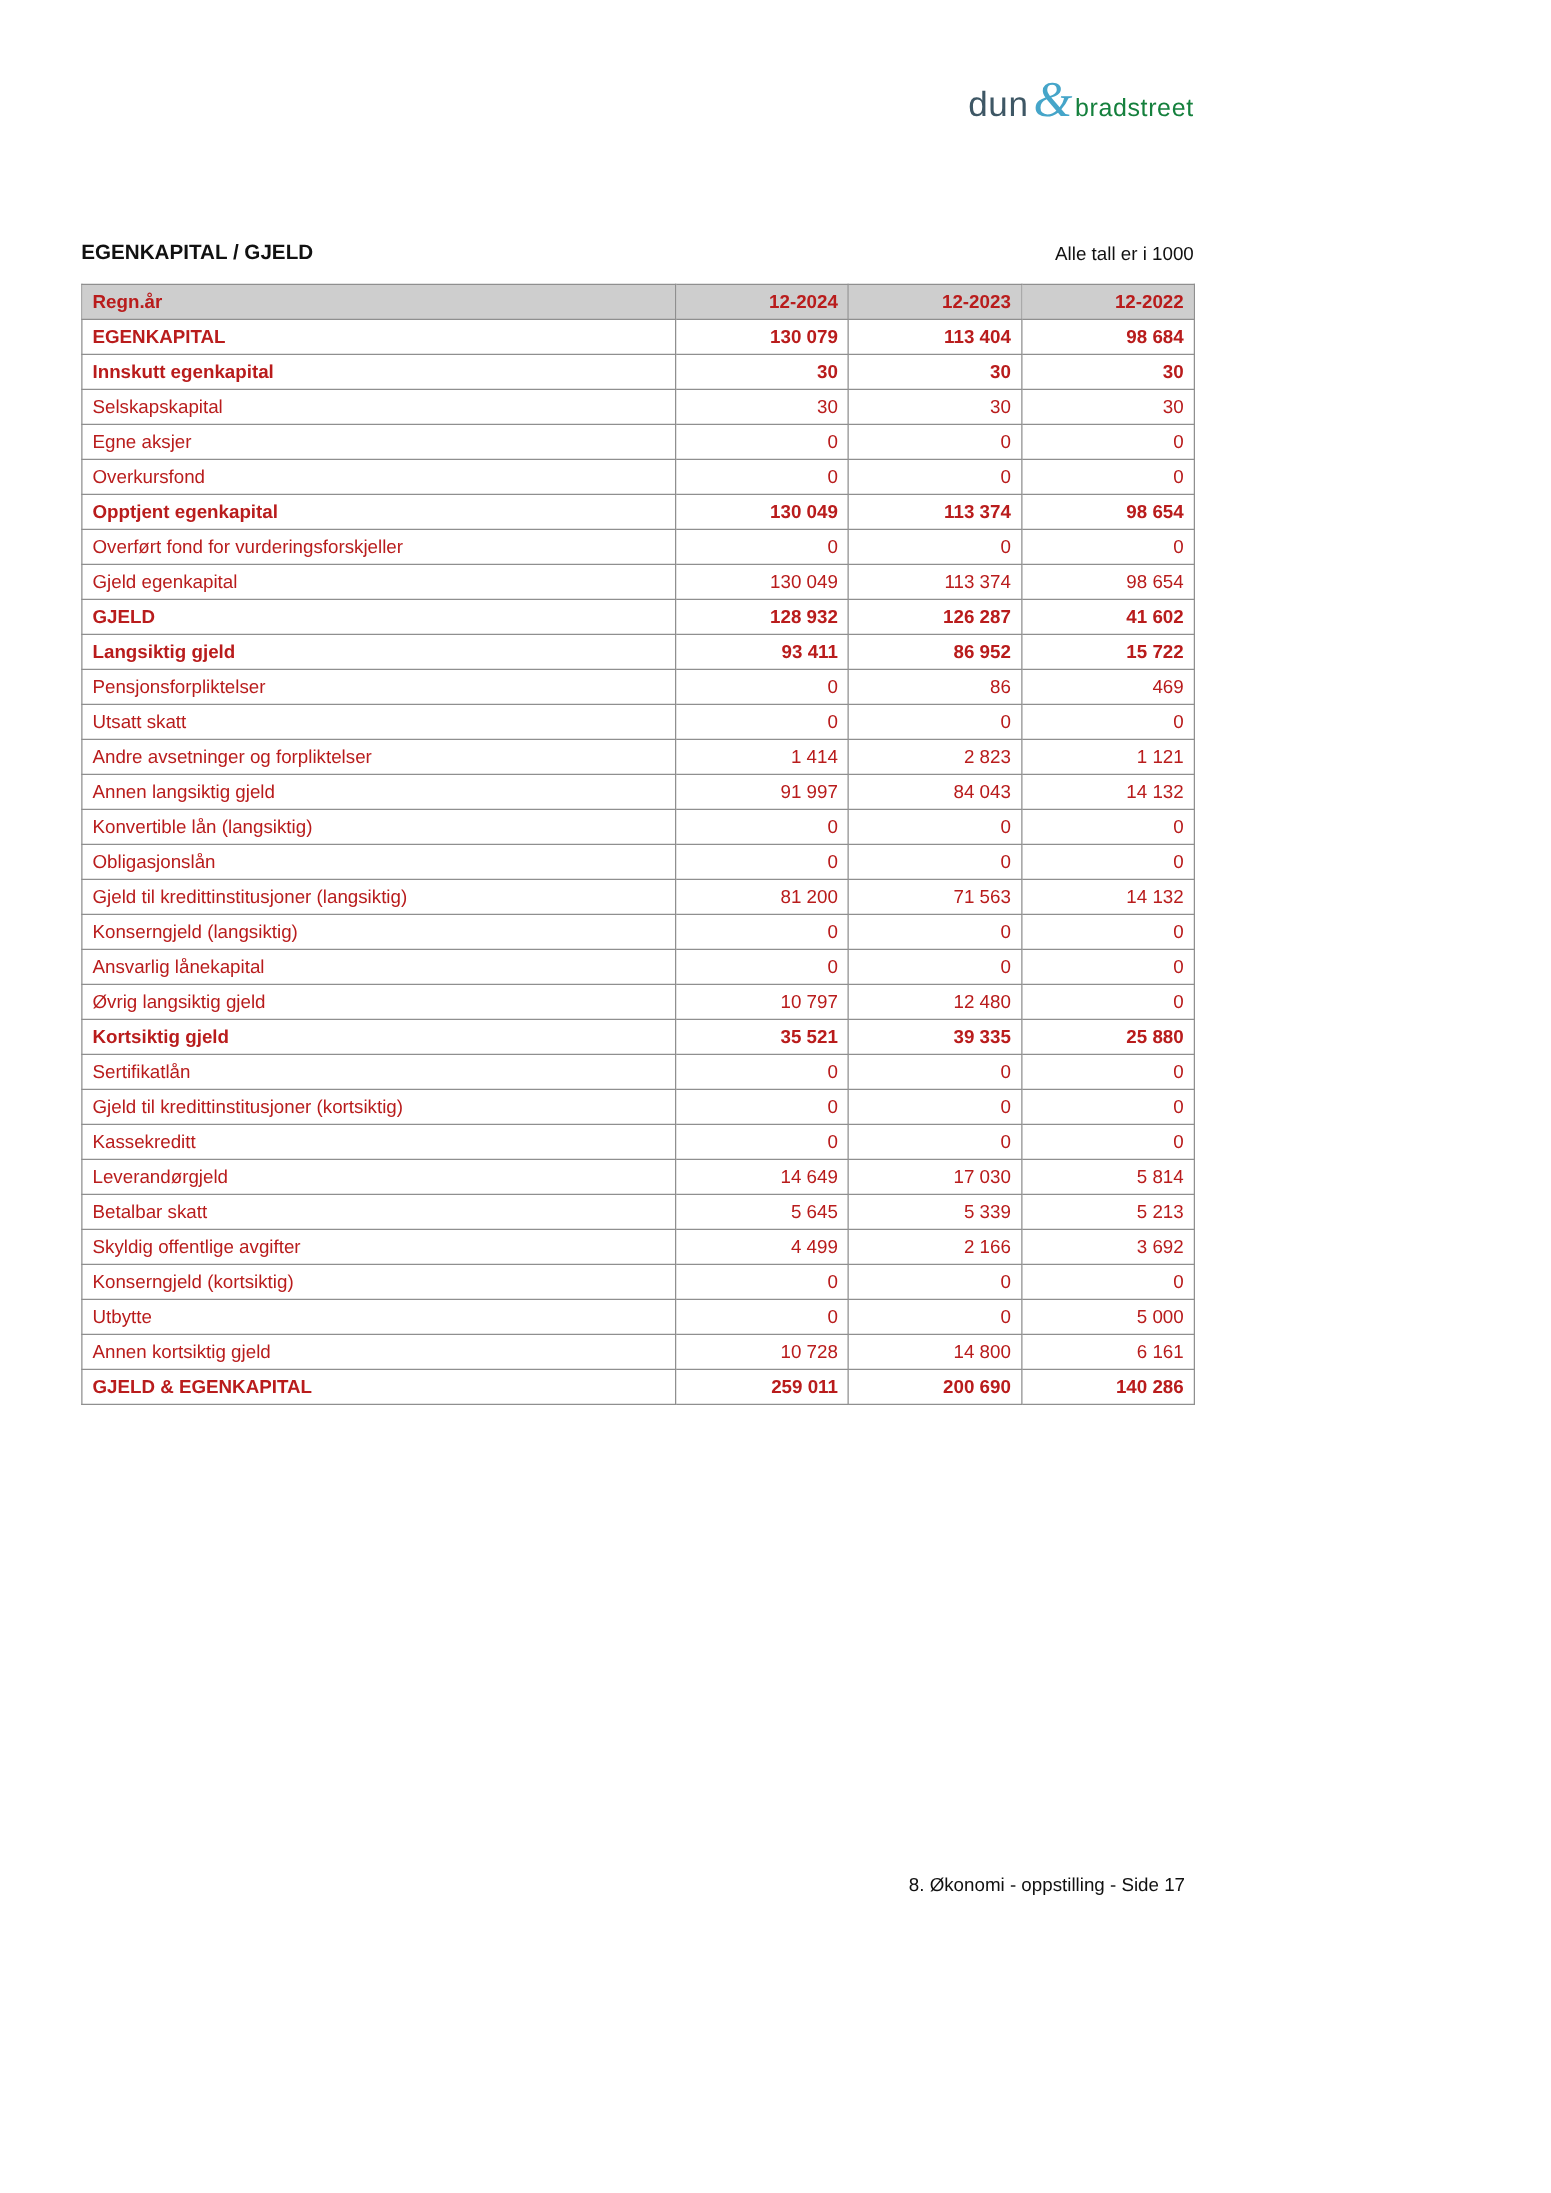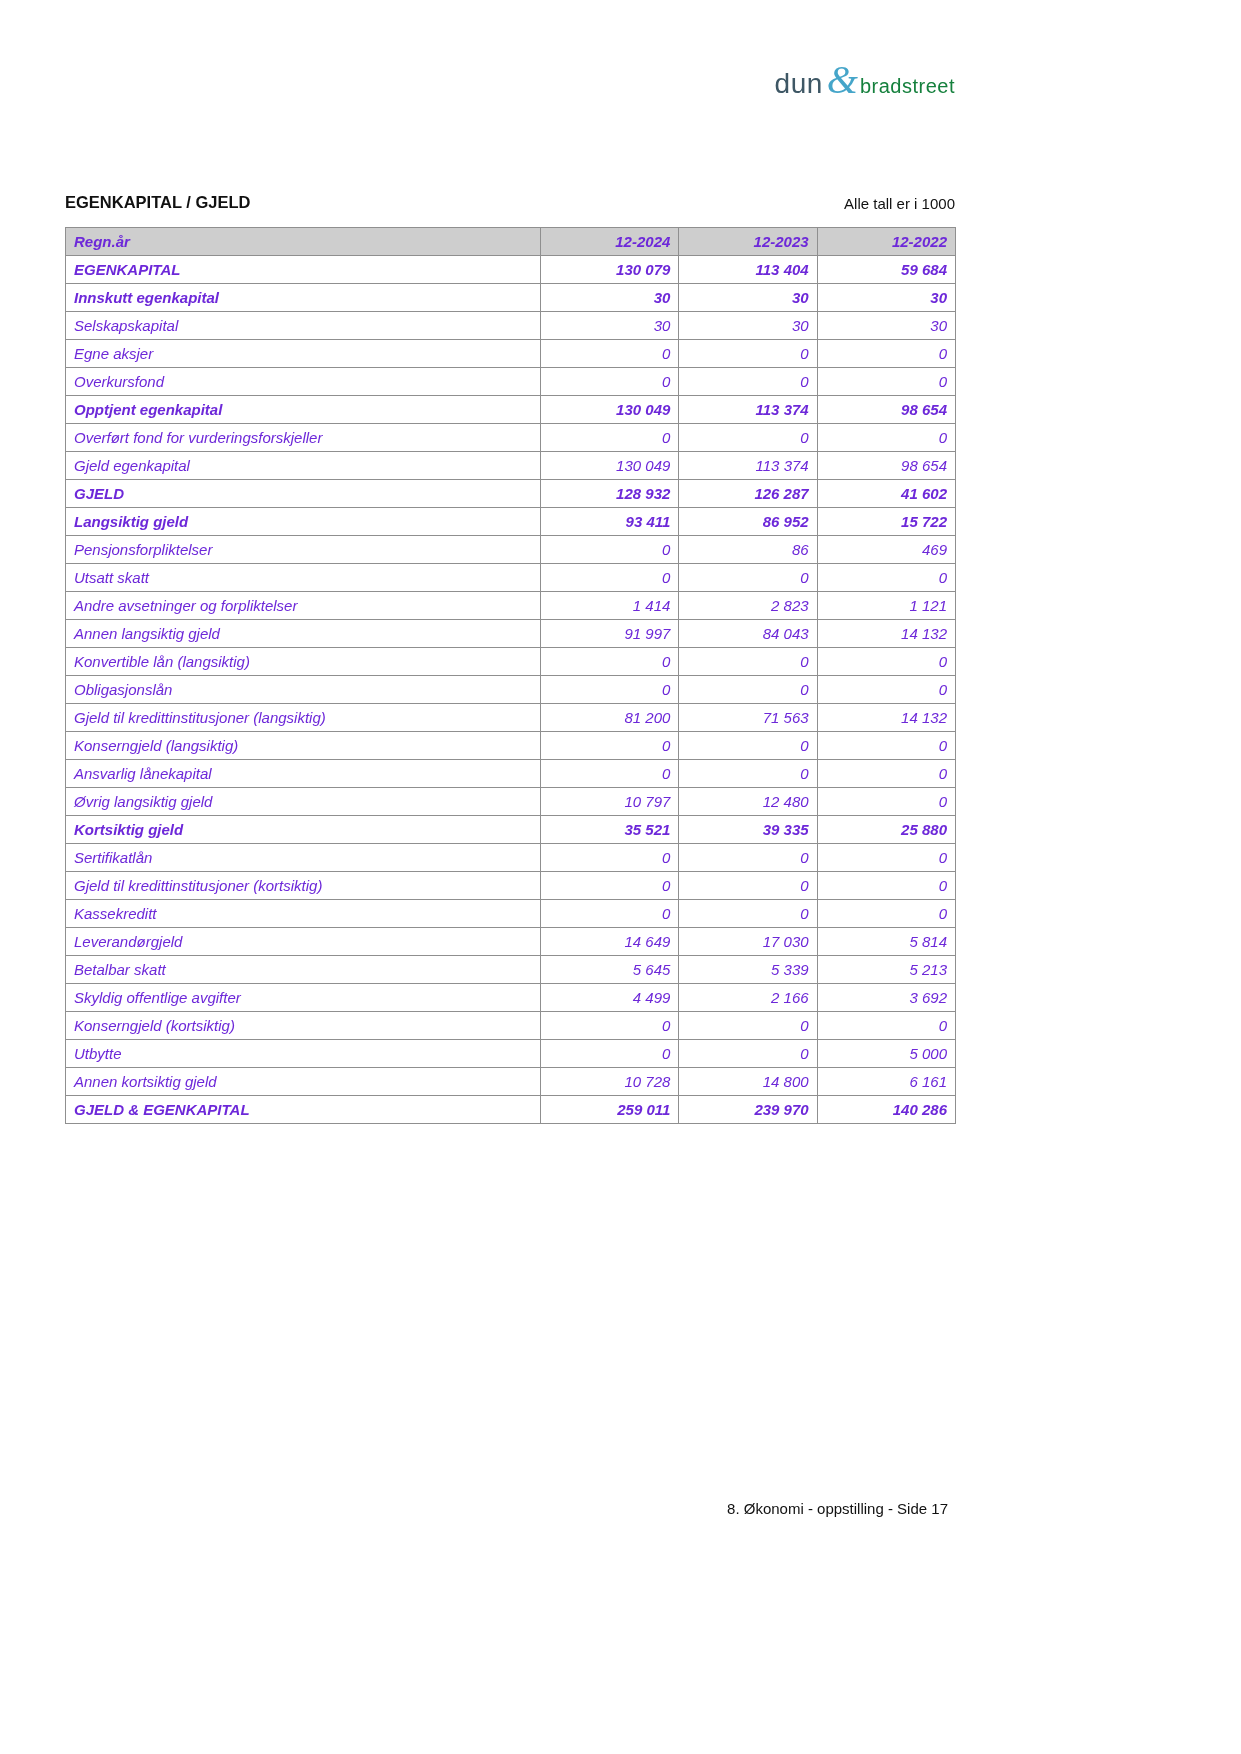--- a/index.html
+++ b/index.html
@@ -41,22 +41,21 @@
   .units-note { font-size: 15px; color: #111; }
 
   
   table.fin-table {
     position: absolute;
     top: 227px; left: 65px;
     width: 890px;
     border-collapse: collapse;
     table-layout: fixed;
     font-size: 15px;
-    color: #6d28d9;
-    font-style: italic;
+    color: #b91c1c;
   }
   .fin-table col.c-label { width: 475px; }
   .fin-table col.c-num   { width: 138.33px; }
   .fin-table th, .fin-table td {
     border: 1px solid #8f8f8f;
     height: 28px;
     padding: 0 8px;
     vertical-align: middle;
     overflow: hidden;
     white-space: nowrap;
@@ -106,21 +105,21 @@
           <th class="num">12-2024</th>
           <th class="num">12-2023</th>
           <th class="num">12-2022</th>
         </tr>
     </thead>
     <tbody id="table-body">
         <tr class="bold">
           <td>EGENKAPITAL</td>
           <td class="num">130 079</td>
           <td class="num">113 404</td>
-          <td class="num">59 684</td>
+          <td class="num">98 684</td>
         </tr>
         <tr class="bold">
           <td>Innskutt egenkapital</td>
           <td class="num">30</td>
           <td class="num">30</td>
           <td class="num">30</td>
         </tr>
         <tr>
           <td>Selskapskapital</td>
           <td class="num">30</td>
@@ -285,21 +284,21 @@
         </tr>
         <tr>
           <td>Annen kortsiktig gjeld</td>
           <td class="num">10 728</td>
           <td class="num">14 800</td>
           <td class="num">6 161</td>
         </tr>
         <tr class="bold">
           <td>GJELD &amp; EGENKAPITAL</td>
           <td class="num">259 011</td>
-          <td class="num">239 970</td>
+          <td class="num">200 690</td>
           <td class="num">140 286</td>
         </tr>
       </tbody>
   </table>
 
   <div class="footer">8. Økonomi - oppstilling - Side 17</div>
 
 </div>
 
 </body></html>

